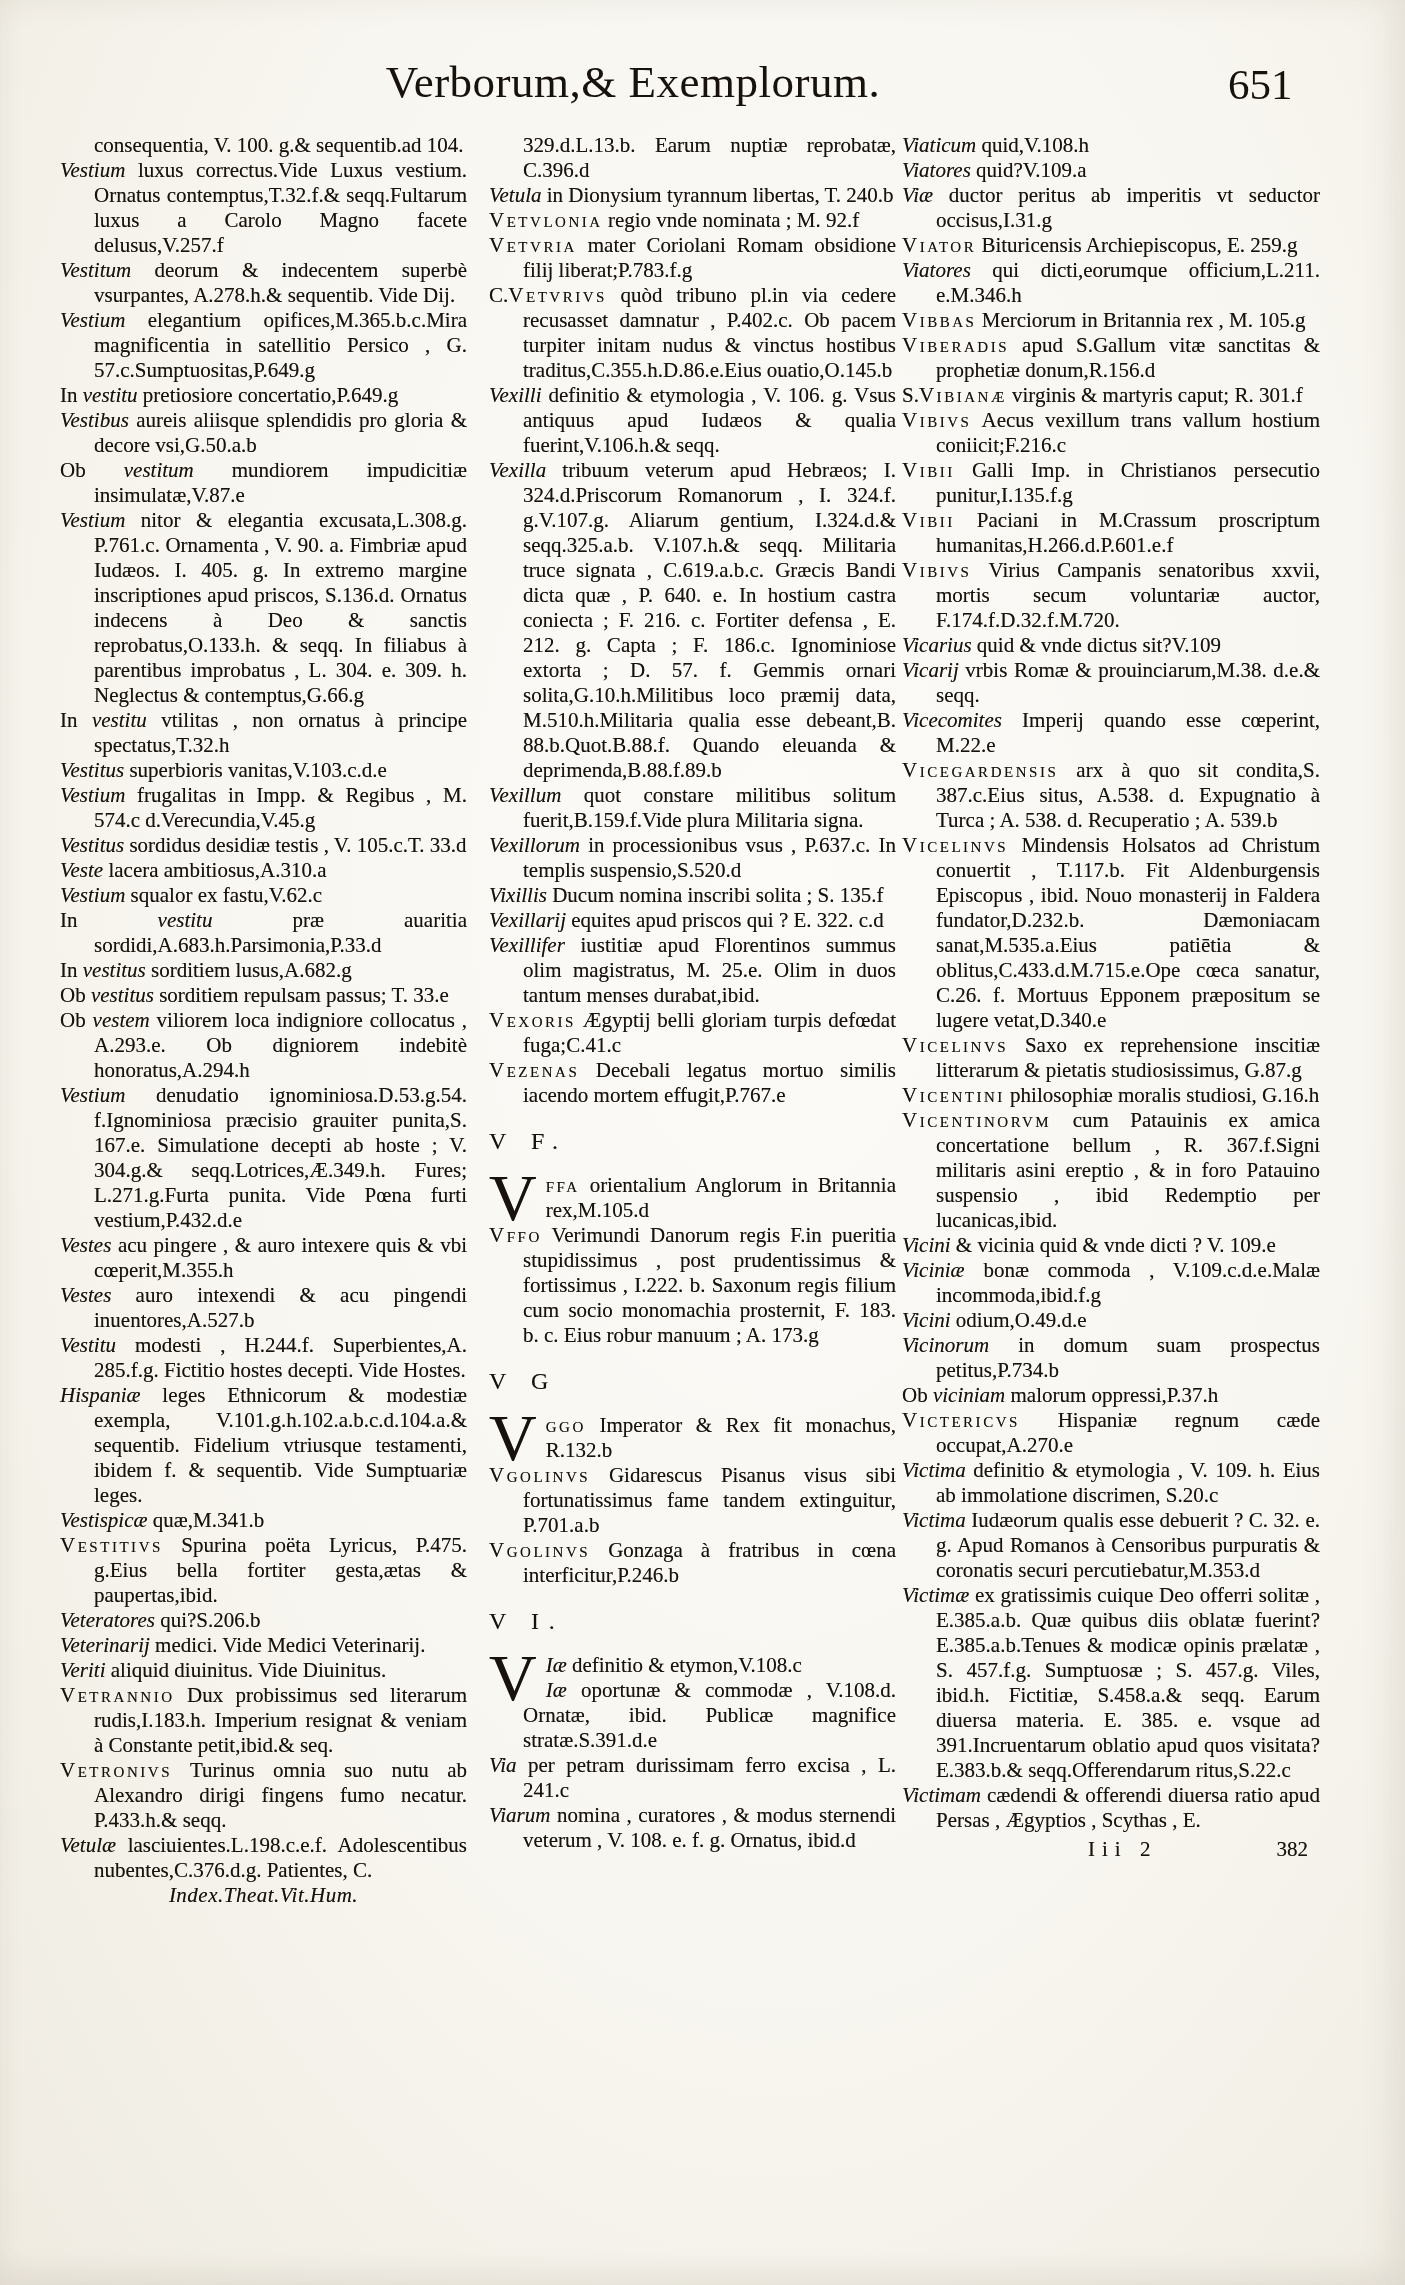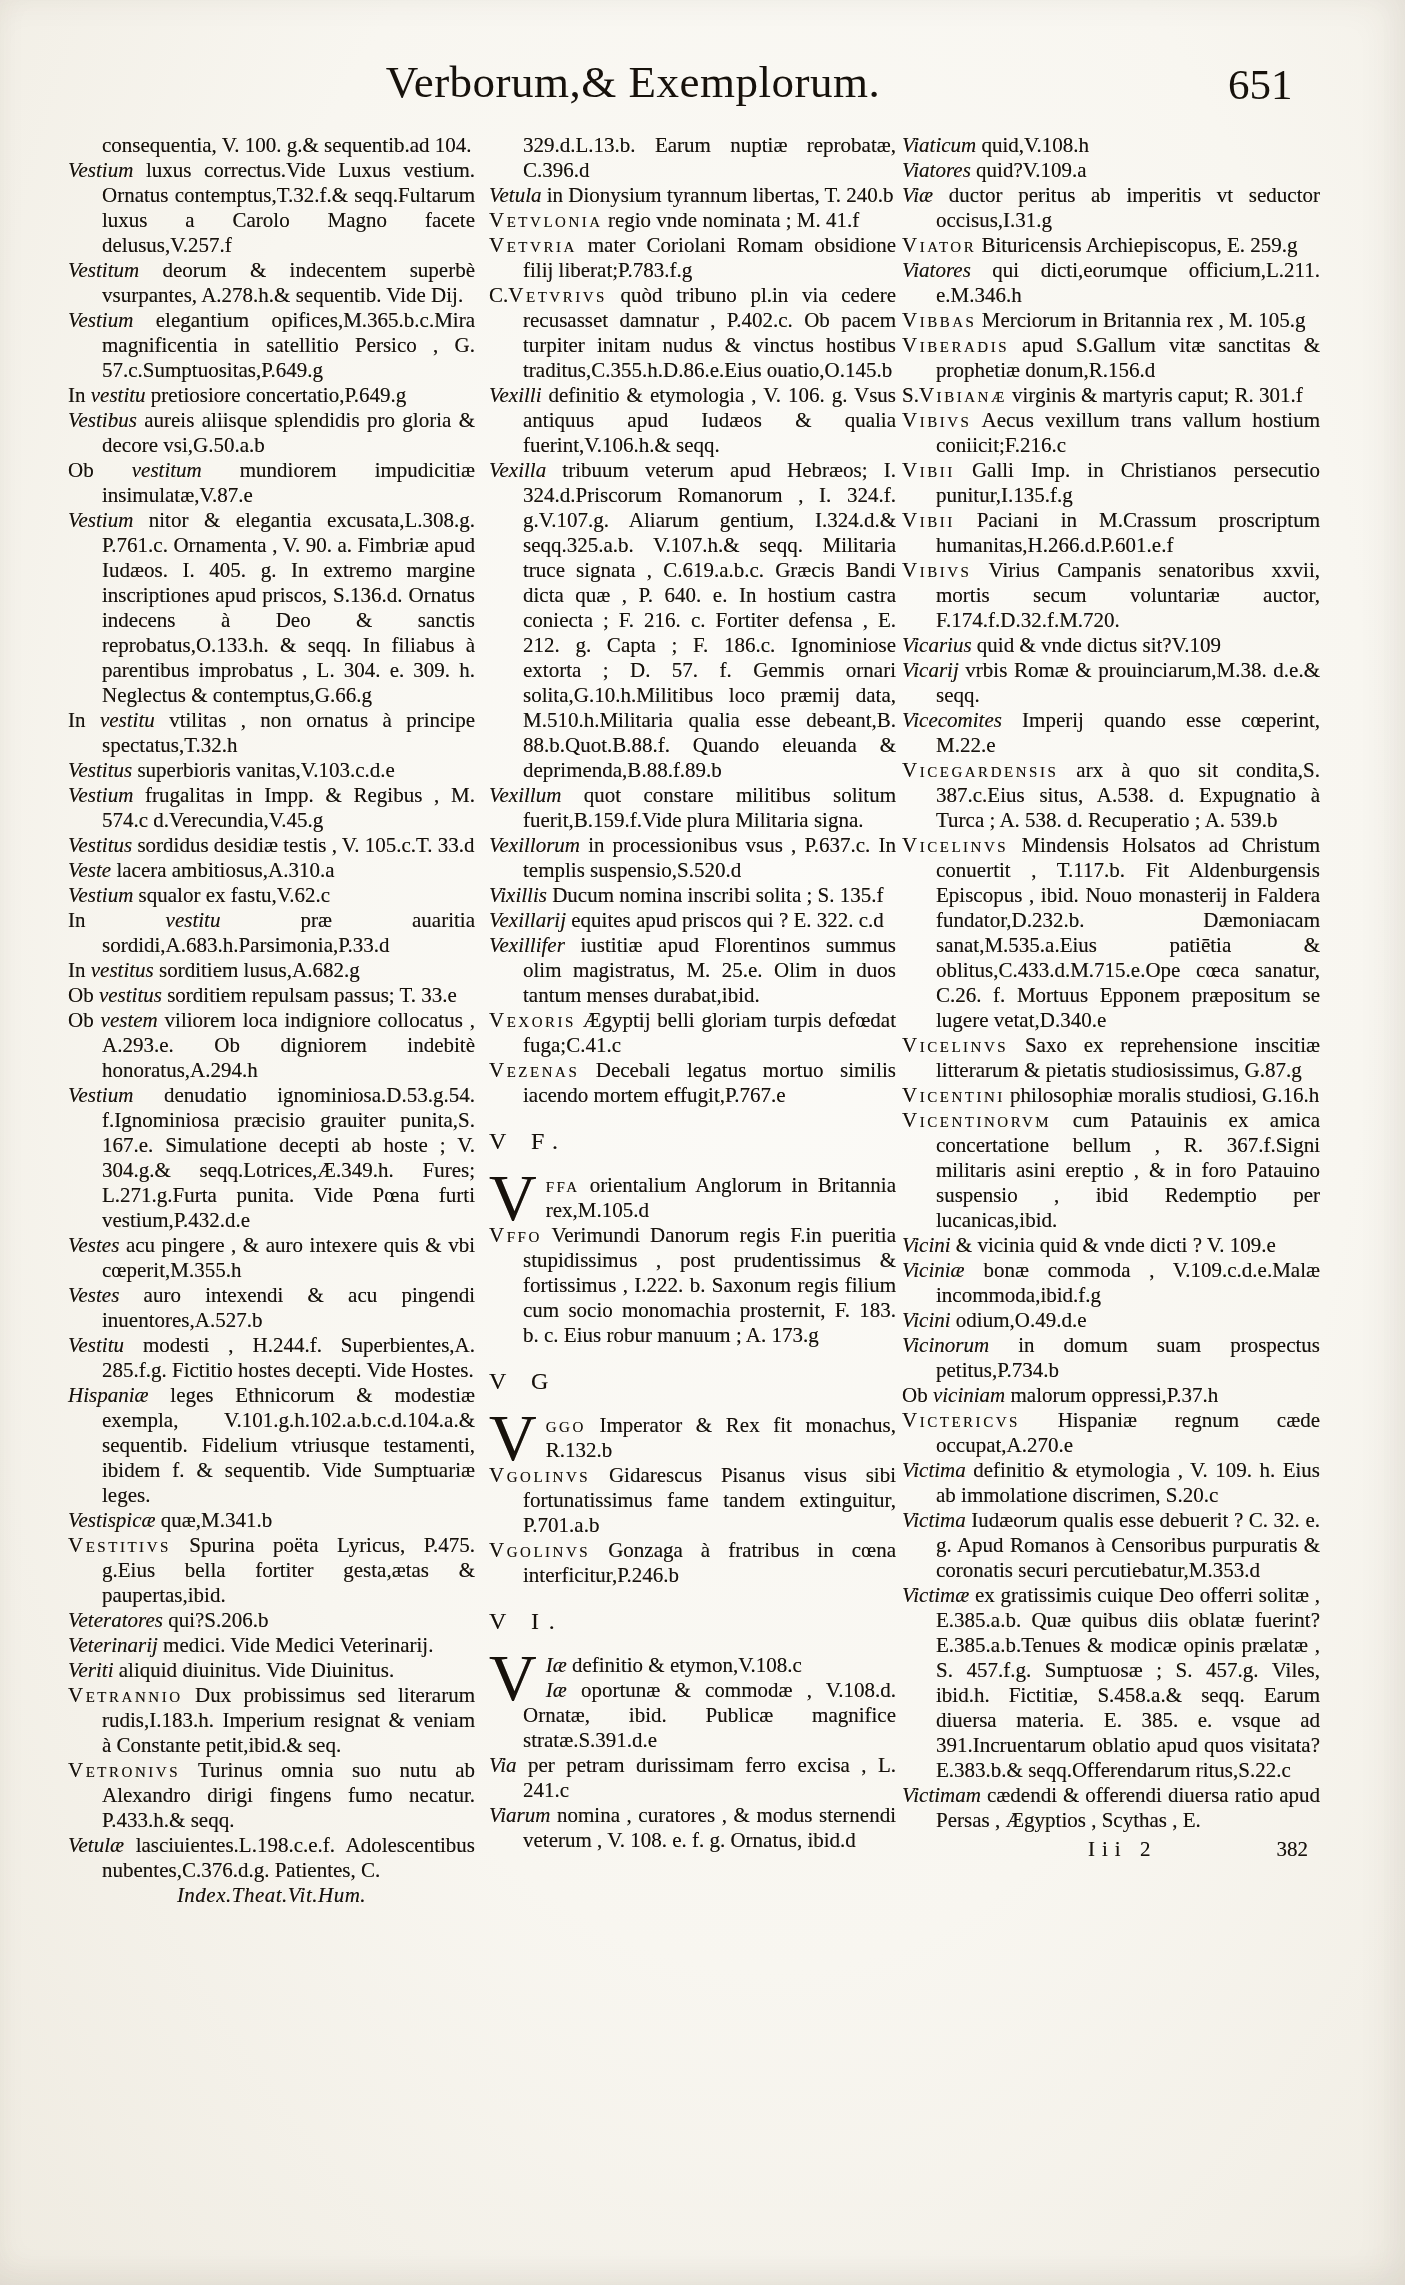--- a/index.html
+++ b/index.html
@@ -11,21 +11,21 @@
   }
   .head-title{
     position:absolute;top:56px;left:288px;width:690px;text-align:center;
     font-size:45px;letter-spacing:0.5px;white-space:nowrap;
   }
   .folio{position:absolute;top:60px;left:1228px;font-size:43px;}
   .col{
     position:absolute;top:133px;width:407px;font-size:21px;line-height:25px;
     text-align:justify;text-shadow:0 0 0.6px rgba(23,18,12,0.5);
   }
-  .col1{left:68px}.col2{left:489px}.col3{left:902px;width:418px}
+  .col1{left:60px}.col2{left:489px}.col3{left:902px;width:418px}
   .block{margin:0}
   .hang{padding-left:34px;text-indent:-34px}
   .cont{padding-left:34px;text-indent:0}
   .drop{text-indent:0}
   .lead-i{font-style:italic}
   .lead-sc{font-variant:small-caps;letter-spacing:0.12em}
   .pre{font-style:normal}
   .section{letter-spacing:0.4em;margin:21px 0 19px;text-indent:0;font-size:24px;padding-left:0}
   .dropcap{float:left;font-size:66px;line-height:50px;height:50px;padding:0 9px 0 0;font-style:normal;font-variant:normal;letter-spacing:0}
   .center-note{text-align:center;font-style:italic;font-weight:normal;letter-spacing:0.5px;padding-left:0;text-indent:0}
@@ -69,21 +69,21 @@
       <div class="block hang"><span class="lead-i">Veterinarij</span> <span class="txt">medici. Vide Medici Veterinarij.</span></div>
       <div class="block hang"><span class="lead-i">Veriti</span> <span class="txt">aliquid diuinitus. Vide Diuinitus.</span></div>
       <div class="block hang"><span class="lead-sc">Vetrannio</span> <span class="txt">Dux probissimus sed literarum rudis,I.183.h. Imperium resignat &amp; veniam à Constante petit,ibid.&amp; seq.</span></div>
       <div class="block hang"><span class="lead-sc">Vetronivs</span> <span class="txt">Turinus omnia suo nutu ab Alexandro dirigi fingens fumo necatur. P.433.h.&amp; seqq.</span></div>
       <div class="block hang"><span class="lead-i">Vetulæ</span> <span class="txt">lasciuientes.L.198.c.e.f. Adolescentibus nubentes,C.376.d.g. Patientes, C.</span></div>
       <div class="block center-note">Index.Theat.Vit.Hum.</div>
     </div>
   <div class="col col2" id="col-1">
       <div class="block cont"><span class="txt">329.d.L.13.b. Earum nuptiæ reprobatæ, C.396.d</span></div>
       <div class="block hang"><span class="lead-i">Vetula</span> <span class="txt">in Dionysium tyrannum libertas, T. 240.b</span></div>
-      <div class="block hang"><span class="lead-sc">Vetvlonia</span> <span class="txt">regio vnde nominata ; M. 41.f</span></div>
+      <div class="block hang"><span class="lead-sc">Vetvlonia</span> <span class="txt">regio vnde nominata ; M. 92.f</span></div>
       <div class="block hang"><span class="lead-sc">Vetvria</span> <span class="txt">mater Coriolani Romam obsidione filij liberat;P.783.f.g</span></div>
       <div class="block hang"><span class="pre">C.</span><span class="lead-sc">Vetvrivs</span> <span class="txt">quòd tribuno pl.in via cedere recusasset damnatur , P.402.c. Ob pacem turpiter initam nudus &amp; vinctus hostibus traditus,C.355.h.D.86.e.Eius ouatio,O.145.b</span></div>
       <div class="block hang"><span class="lead-i">Vexilli</span> <span class="txt">definitio &amp; etymologia , V. 106. g. Vsus antiquus apud Iudæos &amp; qualia fuerint,V.106.h.&amp; seqq.</span></div>
       <div class="block hang"><span class="lead-i">Vexilla</span> <span class="txt">tribuum veterum apud Hebræos; I. 324.d.Priscorum Romanorum , I. 324.f. g.V.107.g. Aliarum gentium, I.324.d.&amp; seqq.325.a.b. V.107.h.&amp; seqq. Militaria truce signata , C.619.a.b.c. Græcis Bandi dicta quæ , P. 640. e. In hostium castra coniecta ; F. 216. c. Fortiter defensa , E. 212. g. Capta ; F. 186.c. Ignominiose extorta ; D. 57. f. Gemmis ornari solita,G.10.h.Militibus loco præmij data, M.510.h.Militaria qualia esse debeant,B. 88.b.Quot.B.88.f. Quando eleuanda &amp; deprimenda,B.88.f.89.b</span></div>
       <div class="block hang"><span class="lead-i">Vexillum</span> <span class="txt">quot constare militibus solitum fuerit,B.159.f.Vide plura Militaria signa.</span></div>
       <div class="block hang"><span class="lead-i">Vexillorum</span> <span class="txt">in processionibus vsus , P.637.c. In templis suspensio,S.520.d</span></div>
       <div class="block hang"><span class="lead-i">Vixillis</span> <span class="txt">Ducum nomina inscribi solita ; S. 135.f</span></div>
       <div class="block hang"><span class="lead-i">Vexillarij</span> <span class="txt">equites apud priscos qui ? E. 322. c.d</span></div>
       <div class="block hang"><span class="lead-i">Vexillifer</span> <span class="txt">iustitiæ apud Florentinos summus olim magistratus, M. 25.e. Olim in duos tantum menses durabat,ibid.</span></div>
       <div class="block hang"><span class="lead-sc">Vexoris</span> <span class="txt">Ægyptij belli gloriam turpis defœdat fuga;C.41.c</span></div>

